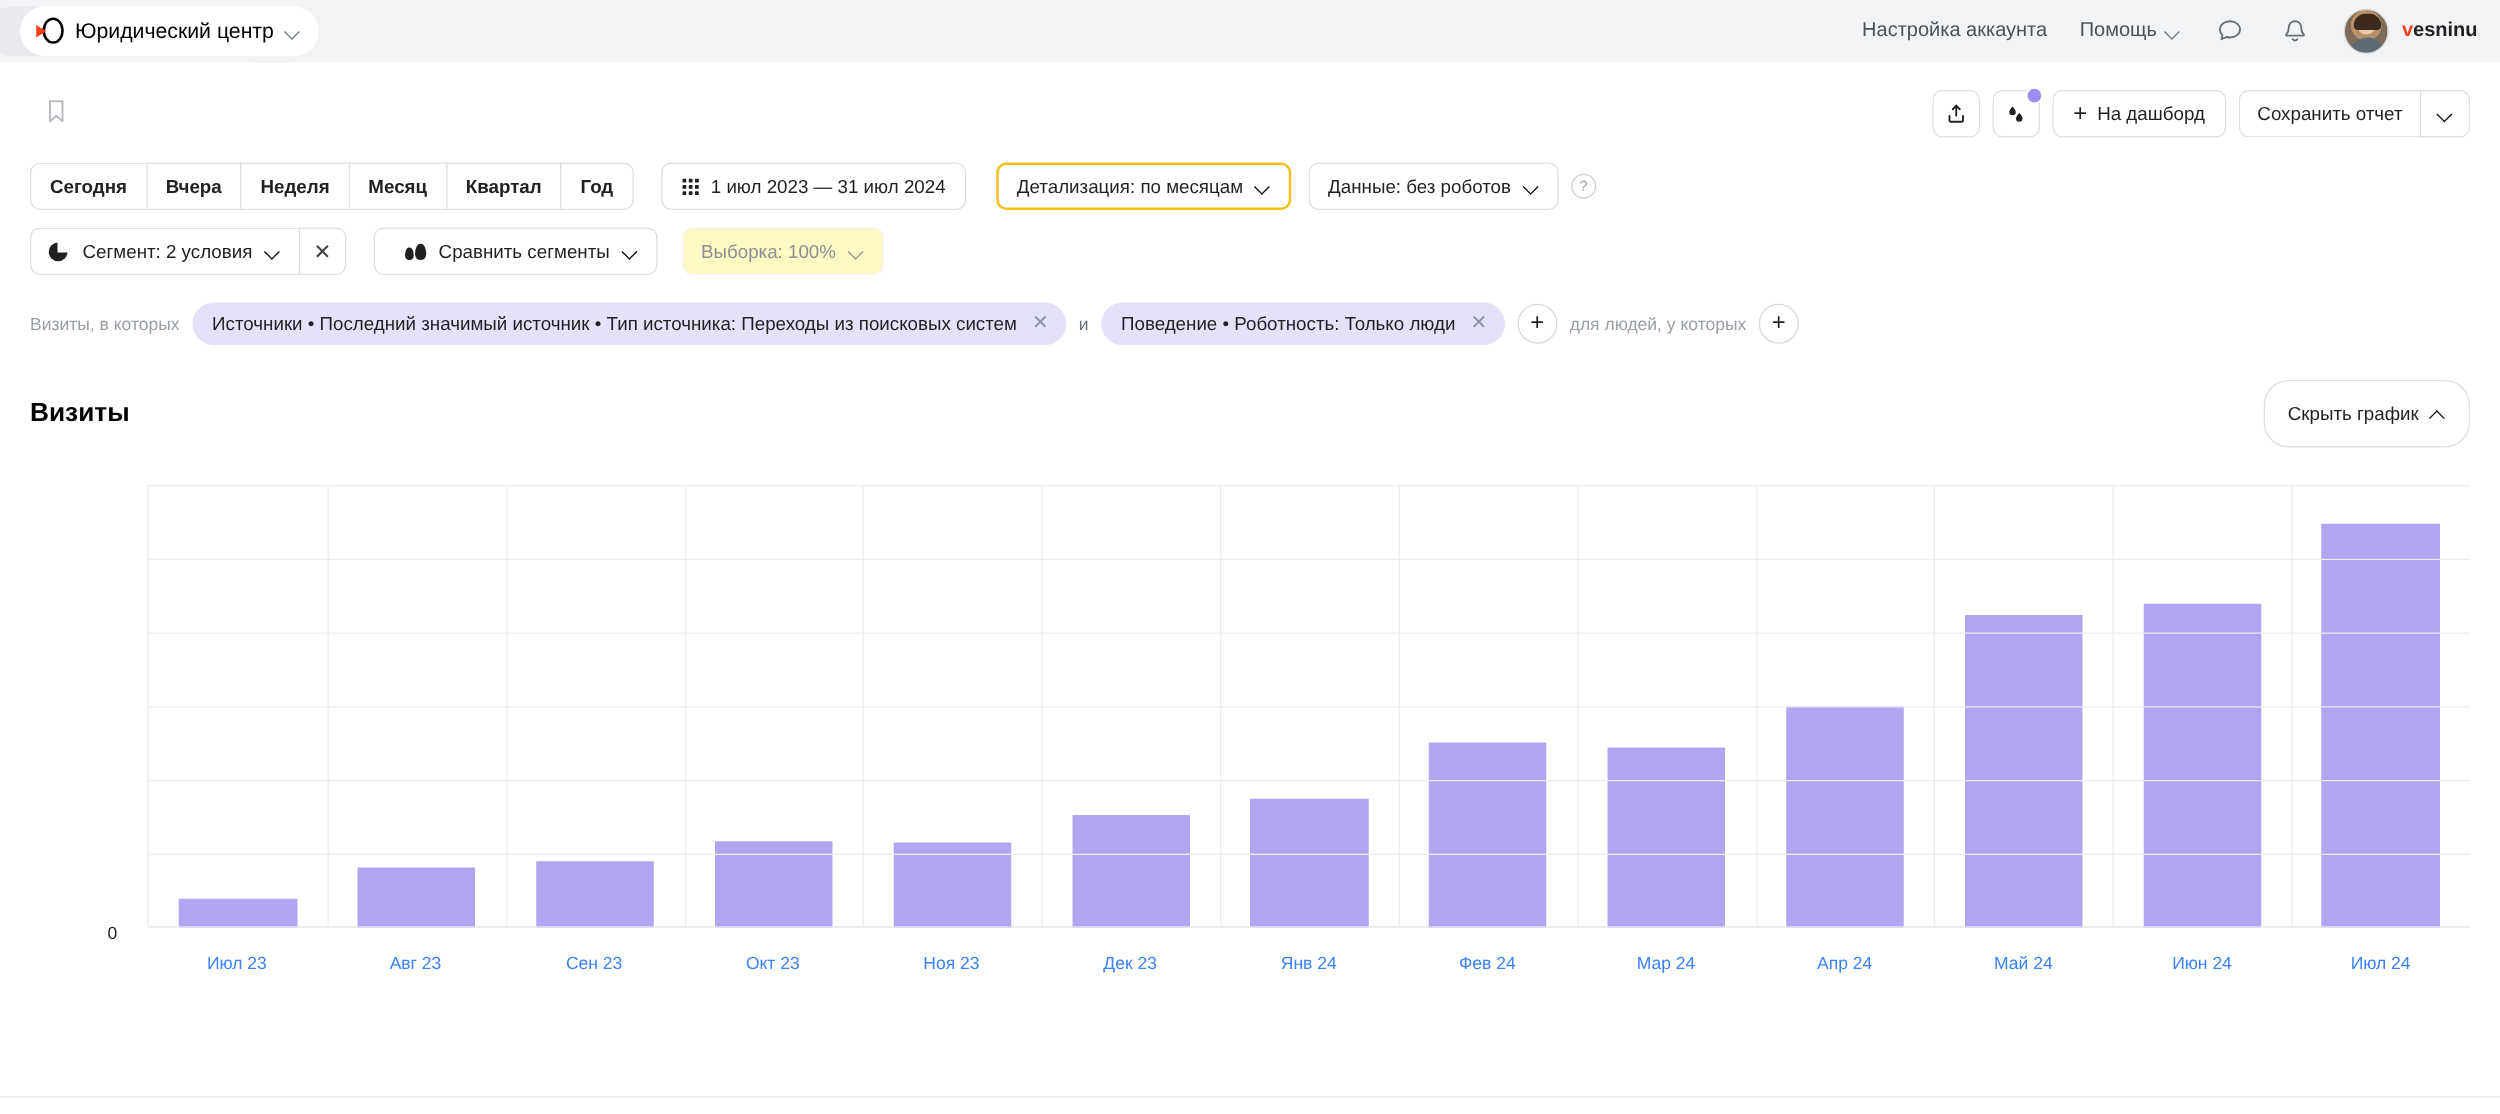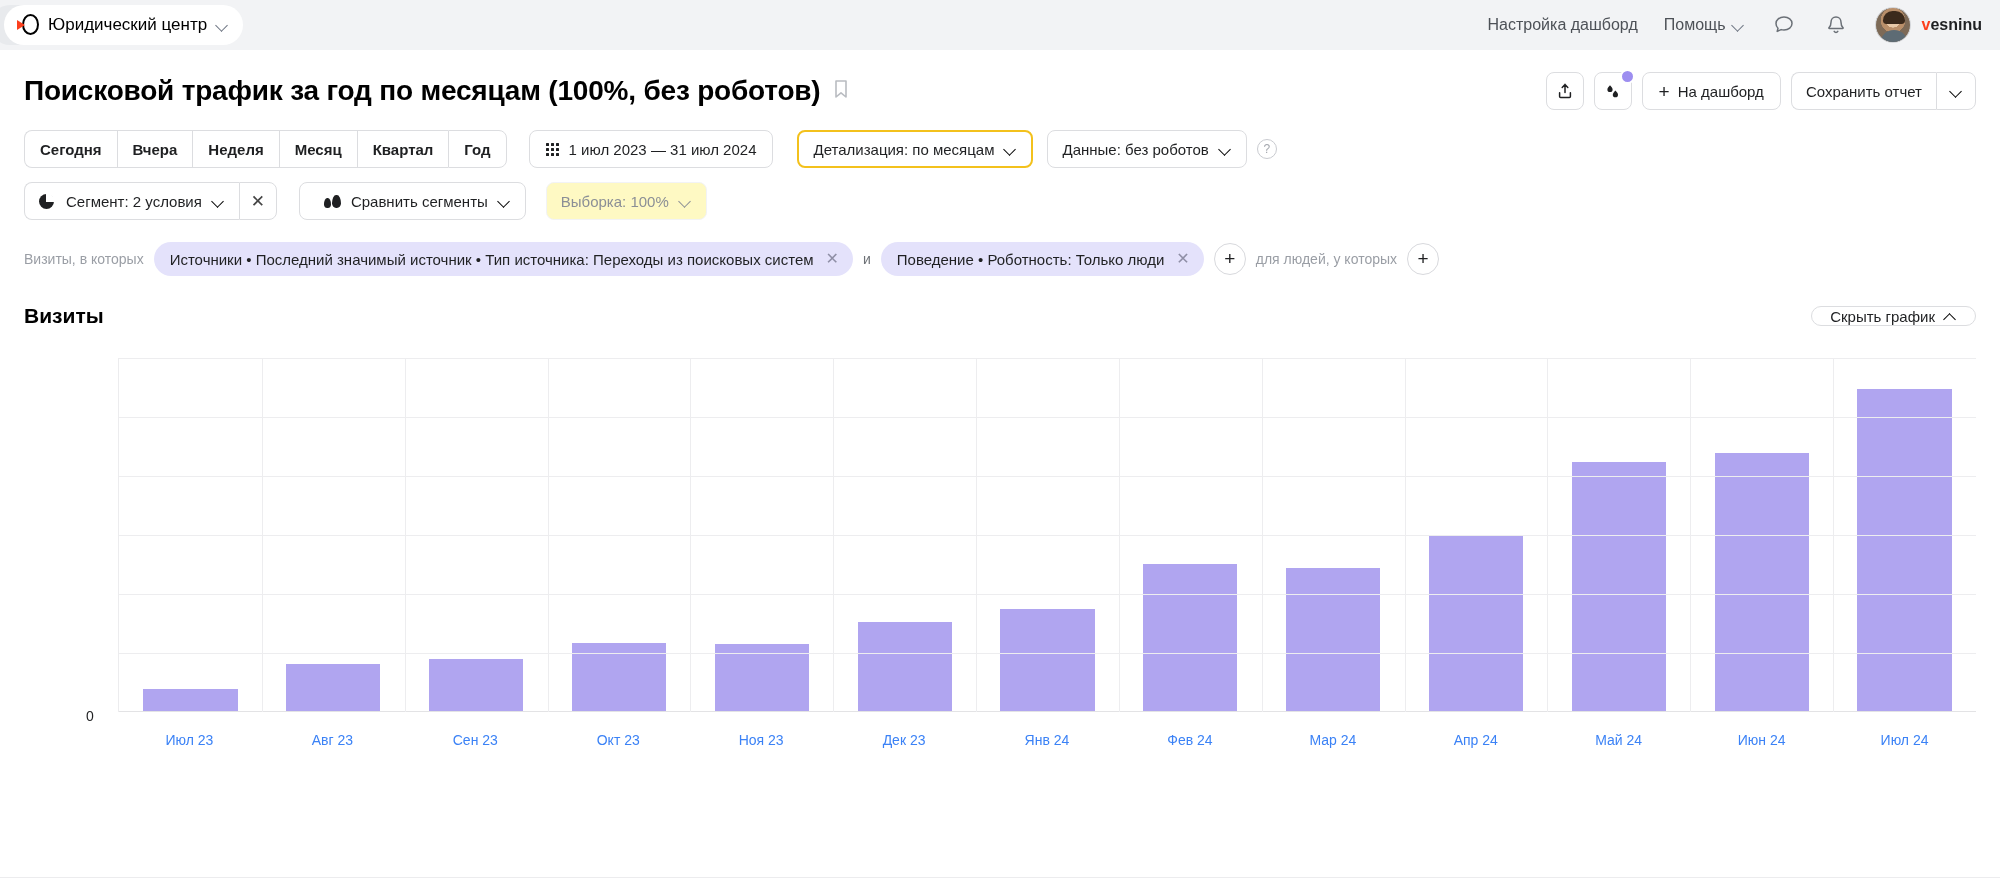--- a/index.html
+++ b/index.html
@@ -192,21 +192,21 @@
   .muted-txt { font-size: 14px; color: #9a9ea5; white-space: nowrap; }
 
   
   .chart-head {
     display: flex; align-items: center; margin-top: 28px;
   }
   .chart-title { font-size: 21px; font-weight: 700; color: #000; }
   .hide-chart {
     margin-left: auto;
     border: 1px solid #dcdde0; background: #fff; border-radius: 20px;
-    height: 20px; padding: 0 18px;
+    height: 54px; padding: 0 18px;
     display: flex; align-items: center; gap: 9px;
     font-size: 15px; color: #1f2022; cursor: pointer;
   }
 
   .chart-wrap { position: relative; height: 420px; margin-top: 22px; }
   .y-zero {
     position: absolute; left: 62px; top: 781px; top: auto; bottom: 46px;
     font-size: 14px; color: #1f2022;
   }
   .plot {
@@ -231,31 +231,31 @@
 <body>
 
 <div class="topbar">
 
   <div class="domain-pill">
     <span class="domain-url">legal.msk.ru</span>
     <span class="dot-sep">•</span>
     <span class="counter-id">83457967</span>
   </div>
 
-  <div class="counter-pill" style="position:absolute; left:4px; top:5px;">
+  <div class="counter-pill" style="position:absolute; left:16px; top:5px;">
     <span class="metrica-logo">
       <span class="ring"></span>
         <span class="tri"></span>
     </span>
     <span class="counter-name">Юридический центр</span>
     <span class="chev"></span>
   </div>
 
   <div class="topbar-right">
-    <span class="tb-link">Настройка дашборд</span>
+    <span class="tb-link">Настройка аккаунта</span>
     <span class="tb-help">
       <span class="tb-link">Помощь</span>
       <span class="chev"></span>
     </span>
     <span class="icon-btn">
       <svg width="26" height="26" viewBox="0 0 26 26">
           <path d="M5 11.5c0-3.6 3.4-6.5 8-6.5s8 2.9 8 6.5-3.4 6.5-8 6.5c-1 0-2-.15-2.9-.4L6.2 19.4l.8-3.1C5.7 15.1 5 13.4 5 11.5z" fill="none" stroke="#6b7077" stroke-width="1.5" stroke-linejoin="round"></path>
         </svg>
     </span>
     <span class="icon-btn">
@@ -267,21 +267,20 @@
     <span class="user-block">
       <span class="avatar"></span>
       <span class="username"><span class="red">v</span><span>esninu</span></span>
     </span>
   </div>
 </div>
 
 <div class="panel">
 
   <div class="title-row">
-    <span class="report-title">Поисковой трафик за год по месяцам (100%, без роботов)</span>
     <span class="bookmark-icon">
       <svg width="16" height="20" viewBox="0 0 16 20">
           <path d="M3 2h10v16l-5-4.2L3 18V2z" fill="none" stroke="#b9bcc1" stroke-width="1.6" stroke-linejoin="round"></path>
         </svg>
     </span>
 
     <div class="title-actions">
       <div class="btn square">
         <svg width="18" height="18" viewBox="0 0 18 18">
             <path d="M9 2.5v8M9 2.5L6.2 5.4M9 2.5l2.8 2.9" fill="none" stroke="#1f2022" stroke-width="1.5" stroke-linecap="round" stroke-linejoin="round"></path>

